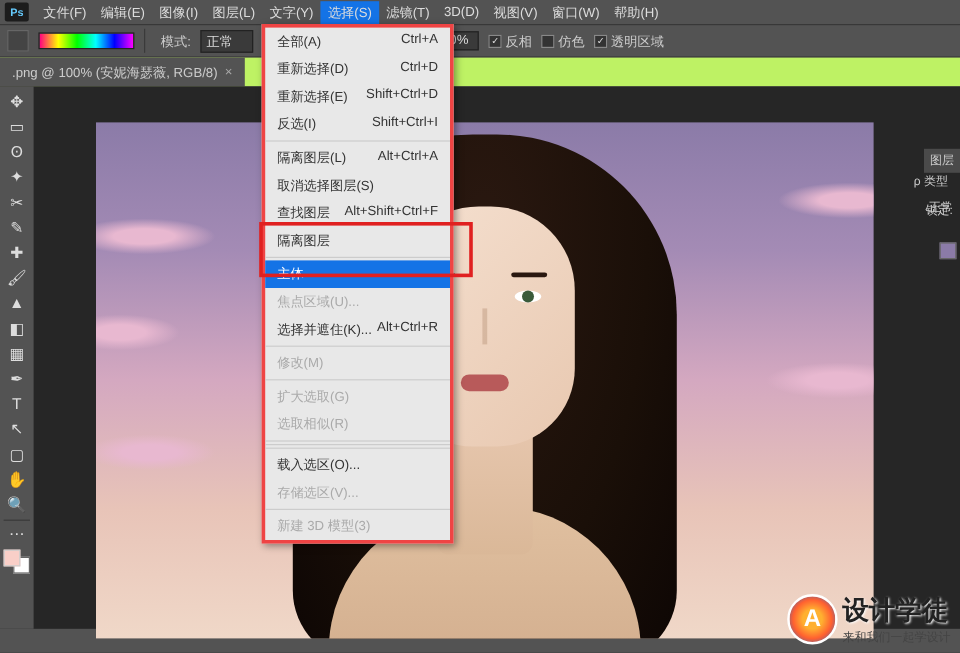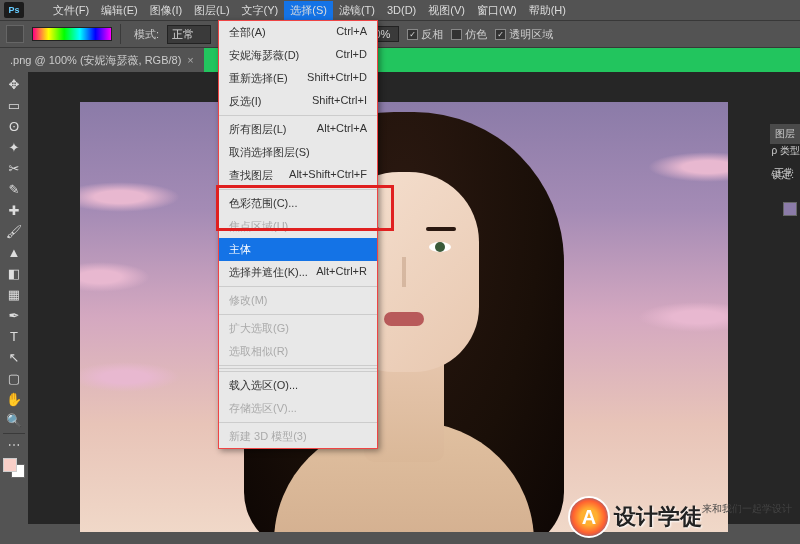--- a/index.html
+++ b/index.html
@@ -1,29 +1,29 @@
 <!DOCTYPE html>
 <html><head>
 <meta charset="utf-8">
 <style>
 *{margin:0;padding:0;box-sizing:border-box;font-family:"Microsoft YaHei",sans-serif}
 body{background:#535353;width:800px;height:544px;overflow:hidden;position:relative}
 .menubar{background:#535353;height:20px;display:flex;align-items:center;padding:0 4px;font-size:11px;color:#ddd}
-.menubar .logo{width:20px;height:16px;background:#1c1c1c;border-radius:2px;margin-right:23px;display:flex;align-items:center;justify-content:center;color:#6cf;font-size:9px;font-weight:bold}
+.menubar .logo{width:20px;height:16px;background:#1c1c1c;border-radius:2px;margin-right:6px;display:flex;align-items:center;justify-content:center;color:#6cf;font-size:9px;font-weight:bold}
 .menubar .mitem{padding:2px 6px;cursor:pointer}
 .menubar .mitem.active{background:#1473e6}
 .toolbar{background:#535353;height:28px;border-top:1px solid #383838;border-bottom:1px solid #383838;display:flex;align-items:center;padding:0 6px;gap:8px;font-size:11px;color:#ccc}
 .tool-ico{width:18px;height:18px;border:1px solid #666;background:#444}
 .gradient-bar{width:80px;height:14px;background:linear-gradient(90deg,#ff0080,#ff0,#0f0,#0ff,#00f,#f0f);border:1px solid #222}
 .spacer6{width:6px;border-left:1px solid #3a3a3a;height:20px}
 .mode-select{background:#3a3a3a;color:#ddd;font-size:11px;padding:1px 16px 1px 4px;border:1px solid #222}
 .pct-box{background:#3a3a3a;color:#ddd;font-size:11px;padding:1px 4px;border:1px solid #222;width:42px}
 .chk{display:flex;align-items:center;gap:3px}
 .chk .box{width:11px;height:11px;border:1px solid #888;background:#333;display:flex;align-items:center;justify-content:center;font-size:8px;color:#ddd}
-.tabbar{height:24px;background:#22c55e;display:flex;align-items:center}
+.tabbar{height:24px;background:#bef264;display:flex;align-items:center}
 .tab{height:24px;background:#535353;padding:0 10px;display:flex;align-items:center;gap:6px;font-size:11px;color:#ccc}
 .tab .x{font-size:11px;color:#aaa}
 .workspace{position:relative;height:452px;background:#262626}
 .lefttools{position:absolute;left:0;top:0;width:28px;height:100%;background:#535353;display:flex;flex-direction:column;align-items:center;padding-top:2px;gap:1px}
 .lefttools .t{width:22px;height:20px;display:flex;align-items:center;justify-content:center;color:#ddd;font-size:13px;cursor:pointer}
 .lefttools .t.sep{border-top:1px solid #3a3a3a;margin-top:2px;padding-top:2px}
 .swatch{width:22px;height:20px;position:relative;margin-top:4px}
 .swatch .fg{position:absolute;width:14px;height:14px;background:#f9cfc8;border:1px solid #ccc;top:0;left:0}
 .swatch .bg{position:absolute;width:14px;height:14px;background:#fff;border:1px solid #666;bottom:0;right:0}
 .canvas{position:absolute;left:80px;top:30px;width:648px;height:430px;background:linear-gradient(180deg,#8b7ba8 0%,#a48bb5 25%,#d4a8c0 50%,#e8c4b8 75%,#f0d8c8 100%);overflow:hidden}
@@ -35,31 +35,31 @@
 .eye{position:absolute;width:22px;height:10px;background:#fff;border-radius:50%;top:140px}
 .eye.l{left:130px}.eye.r{left:205px}
 .eye::after{content:'';position:absolute;width:10px;height:10px;background:#3a5a3a;border-radius:50%;left:6px;top:0}
 .brow{position:absolute;width:30px;height:4px;background:#2a1810;border-radius:2px;top:125px}
 .brow.l{left:125px}.brow.r{left:202px}
 .nose{position:absolute;width:4px;height:30px;background:rgba(160,120,90,.3);left:178px;top:155px}
 .lips{position:absolute;width:40px;height:14px;background:#b85a5a;border-radius:20px;left:160px;top:210px}
 .clouds{position:absolute;width:120px;height:30px;background:radial-gradient(ellipse,#e8b8d0 30%,transparent 70%)}
 .c1{left:-20px;top:80px}.c2{left:-30px;top:160px;width:100px}.c3{left:-10px;top:260px;width:110px}
 .c4{right:-40px;top:50px}.c5{right:-30px;top:200px}
-.dropdown{position:absolute;left:218px;top:20px;width:160px;background:#e8e8e8;border:1px solid #ef4444;box-shadow:2px 2px 6px rgba(0,0,0,.4);z-index:100;font-size:11px;color:#333}
+.dropdown{position:absolute;left:218px;top:20px;width:160px;background:#e8e8e8;border:3px solid #ef4444;box-shadow:2px 2px 6px rgba(0,0,0,.4);z-index:100;font-size:11px;color:#333}
 .dropdown .di{padding:4px 10px;display:flex;justify-content:space-between;cursor:pointer}
 .dropdown .di.disabled{color:#aaa}
 .dropdown .di.highlight{background:#1473e6;color:#fff}
 .dropdown hr{border:none;border-top:1px solid #ccc;margin:2px 0}
 .redbox{position:absolute;left:216px;top:185px;width:178px;height:46px;border:3px solid #e02020;z-index:101;pointer-events:none}
 .rlabel{position:absolute;right:0;top:52px;font-size:10px;color:#ccc;padding:3px 5px;background:#4a4a4a}
 .thumb{position:absolute;right:3px;top:130px;width:14px;height:14px;background:#8b7ba8;border:1px solid #666}
 .watermark{position:absolute;right:8px;bottom:6px;display:flex;align-items:center;gap:4px;z-index:50}
 .wm-circle{width:42px;height:42px;border-radius:50%;background:radial-gradient(circle,#ffb030 30%,#ff6030 60%,#1060d0 100%);display:flex;align-items:center;justify-content:center;color:#fff;font-weight:bold;font-size:20px;border:2px solid #fff}
-.wm-text{display:flex;flex-direction:row}
+.wm-text{display:flex;flex-direction:column}
 .wm-big{font-size:22px;font-weight:bold;color:#222;text-shadow:1px 1px 2px #fff}
 .wm-small{font-size:10px;color:#444}
 </style>
 </head>
 <body>
 
 <div class="menubar">
   <div class="logo">Ps</div>
   <div class="mitem">文件(F)</div>
   <div class="mitem">编辑(E)</div>
@@ -145,64 +145,64 @@
       <div class="brow l"></div>
         <div class="brow r"></div>
       <div class="eye l"></div>
         <div class="eye r"></div>
       <div class="nose"></div>
       <div class="lips"></div>
     </div>
   </div>
 
   <div class="rlabel">图层</div>
-  <div style="position:absolute;right:0;top:72px;font-size:10px;color:#ccc">ρ <span>类型</span></div>
+  <div style="position:absolute;right:10px;top:72px;font-size:10px;color:#ccc">ρ <span>类型</span></div>
   <div style="position:absolute;right:6px;top:94px;font-size:10px;color:#ccc">正常</div>
   <div style="position:absolute;right:6px;top:96px;font-size:10px;color:#ccc">锁定:</div>
   <div class="thumb"></div>
 </div>
 
 <div class="dropdown">
   <div class="di">
       <span>全部(A)</span>
       <span>Ctrl+A</span>
     </div>
   <div class="di">
-      <span>安妮海瑟薇(D)</span>
+      <span>重新选择(D)</span>
       <span>Ctrl+D</span>
     </div>
   <div class="di">
       <span>重新选择(E)</span>
       <span>Shift+Ctrl+D</span>
     </div>
   <div class="di">
       <span>反选(I)</span>
       <span>Shift+Ctrl+I</span>
     </div>
   <hr>
   <div class="di">
-      <span>所有图层(L)</span>
+      <span>隔离图层(L)</span>
       <span>Alt+Ctrl+A</span>
     </div>
   <div class="di">
       <span>取消选择图层(S)</span>
     </div>
   <div class="di">
       <span>查找图层</span>
       <span>Alt+Shift+Ctrl+F</span>
     </div>
-  <hr>
-  <div class="di">
-      <span>色彩范围(C)...</span>
-    </div>
-  <div class="di disabled">
-      <span>焦点区域(U)...</span>
-    </div>
+  <div class="di">
+      <span>隔离图层</span>
+    </div>
+  <hr>
   <div class="di highlight">
       <span>主体</span>
+    </div>
+  <div class="di disabled">
+      <span>焦点区域(U)...</span>
     </div>
   <div class="di">
       <span>选择并遮住(K)...</span>
       <span>Alt+Ctrl+R</span>
     </div>
   <hr>
   <div class="di disabled">
       <span>修改(M)</span>
     </div>
   <hr>

